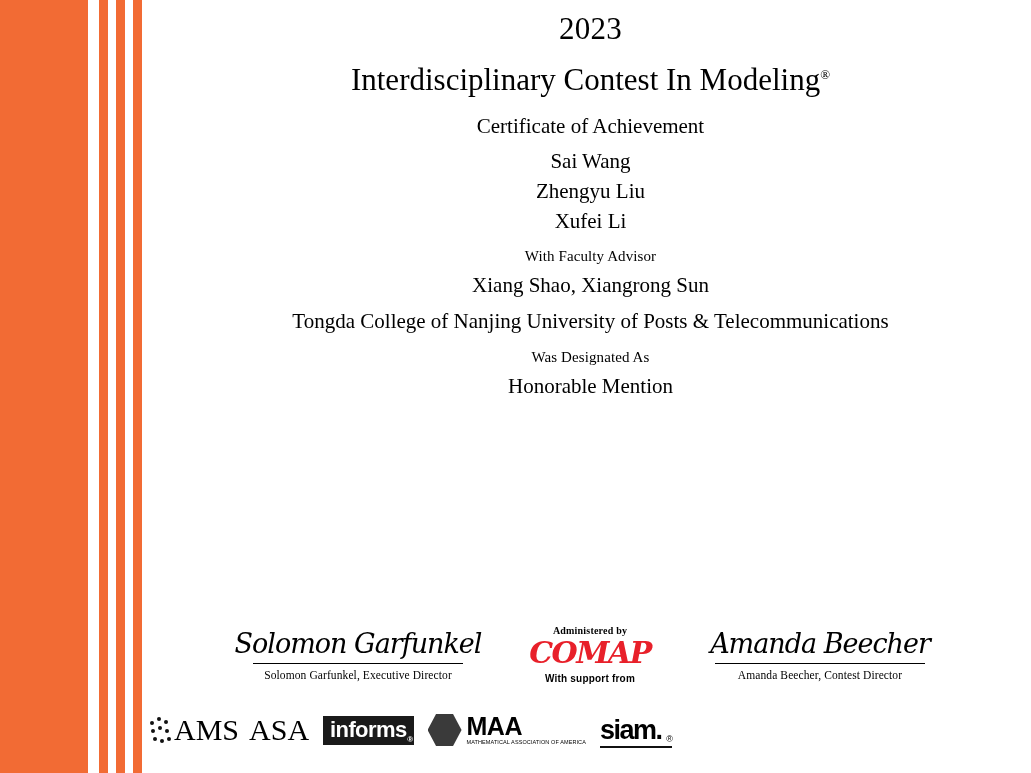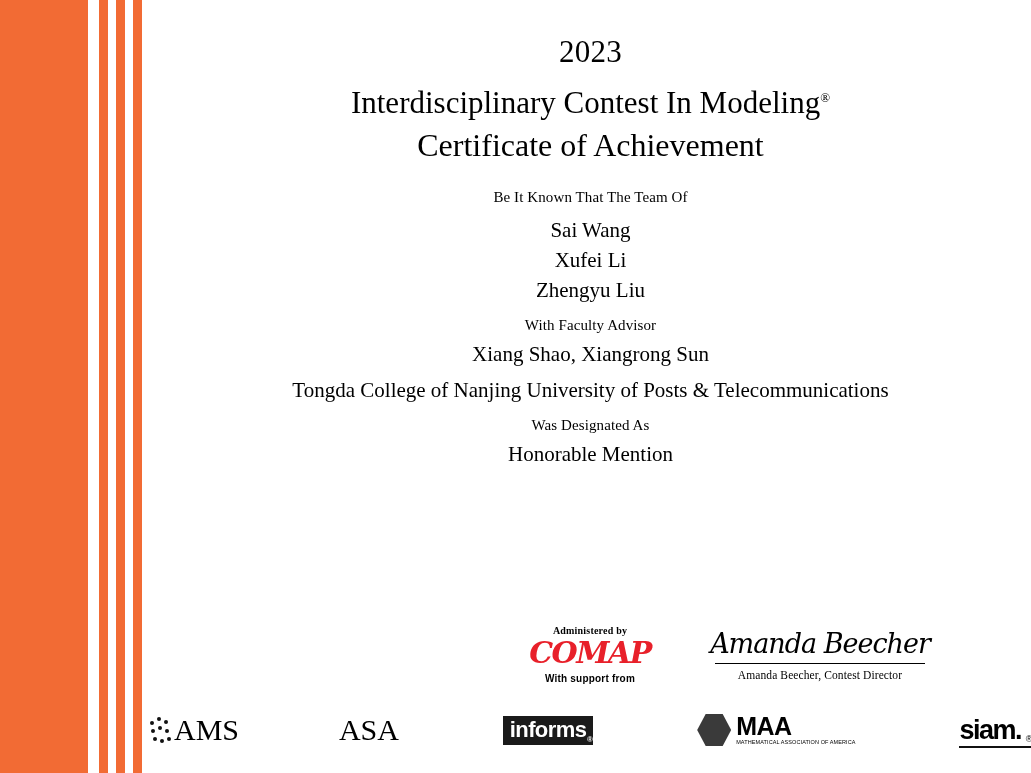--- a/index.html
+++ b/index.html
@@ -42,37 +42,37 @@
     left: 150px;
     top: 0;
     width: 881px;
     height: 773px;
     text-align: center;
   }
 
   .year {
     font-size: 31px;
     line-height: 1.05;
-    margin-top: 36px;
+    margin-top: 13px;
     letter-spacing: 0.3px;
   }
   .contest-title {
     font-size: 31px;
     line-height: 1.05;
     margin-top: 18px;
   }
   .contest-title .reg {
     font-size: 13px;
     vertical-align: super;
     line-height: 1;
   }
   .cert-line {
-    font-size: 32px;
+    font-size: 21px;
     line-height: 1.05;
-    margin-top: 10px;
+    margin-top: 19px;
   }
 
   .small-label {
     font-size: 15px;
     margin-top: 26px;
     letter-spacing: 0.1px;
   }
   .small-label.tight {
     margin-top: 12px;
   }
@@ -175,22 +175,22 @@
 
   
   .sponsors {
     position: absolute;
     left: 0;
     top: 705px;
     width: 881px;
     height: 50px;
     display: flex;
     align-items: center;
-    justify-content: space-between;
-    gap: 22px;
+    justify-content: flex-start;
+    gap: 14px;
   }
   .logo {
     display: flex;
     align-items: center;
     height: 36px;
   }
   .logo-ams {
     font-family: "Liberation Serif", serif;
     font-size: 30px;
     letter-spacing: 0px;
@@ -296,38 +296,42 @@
 <div class="content">
 
   <div class="year">2023</div>
 
   <div class="contest-title">
     <span>Interdisciplinary Contest In Modeling</span><span class="reg">®</span>
   </div>
 
   <div class="cert-line">Certificate of Achievement</div>
 
-  <div class="small-label">Be It Known That The Team Of</div>
 
   <div class="team-names">
     <div class="team-name">Sai Wang</div>
+    <div class="team-name">Zhengyu Liu</div>
     <div class="team-name">Xufei Li</div>
-    <div class="team-name">Zhengyu Liu</div>
   </div>
 
   <div class="small-label tight">With Faculty Advisor</div>
   <div class="advisors">Xiang Shao, Xiangrong Sun</div>
 
   <div class="school">Tongda College of Nanjing University of Posts &amp; Telecommunications</div>
 
   <div class="small-label tight">Was Designated As</div>
   <div class="designation">Honorable Mention</div>
 
   <div class="sig-row">
 
+    <div class="sig-block sig-left">
+      <div class="sig-script">Solomon Garfunkel</div>
+      <div class="sig-rule"></div>
+      <div class="sig-caption">Solomon Garfunkel, Executive Director</div>
+    </div>
 
     <div class="sig-block sig-right">
       <div class="sig-script">Amanda Beecher</div>
       <div class="sig-rule"></div>
       <div class="sig-caption">Amanda Beecher, Contest Director</div>
     </div>
 
   </div>
 
   <div class="comap-block">

